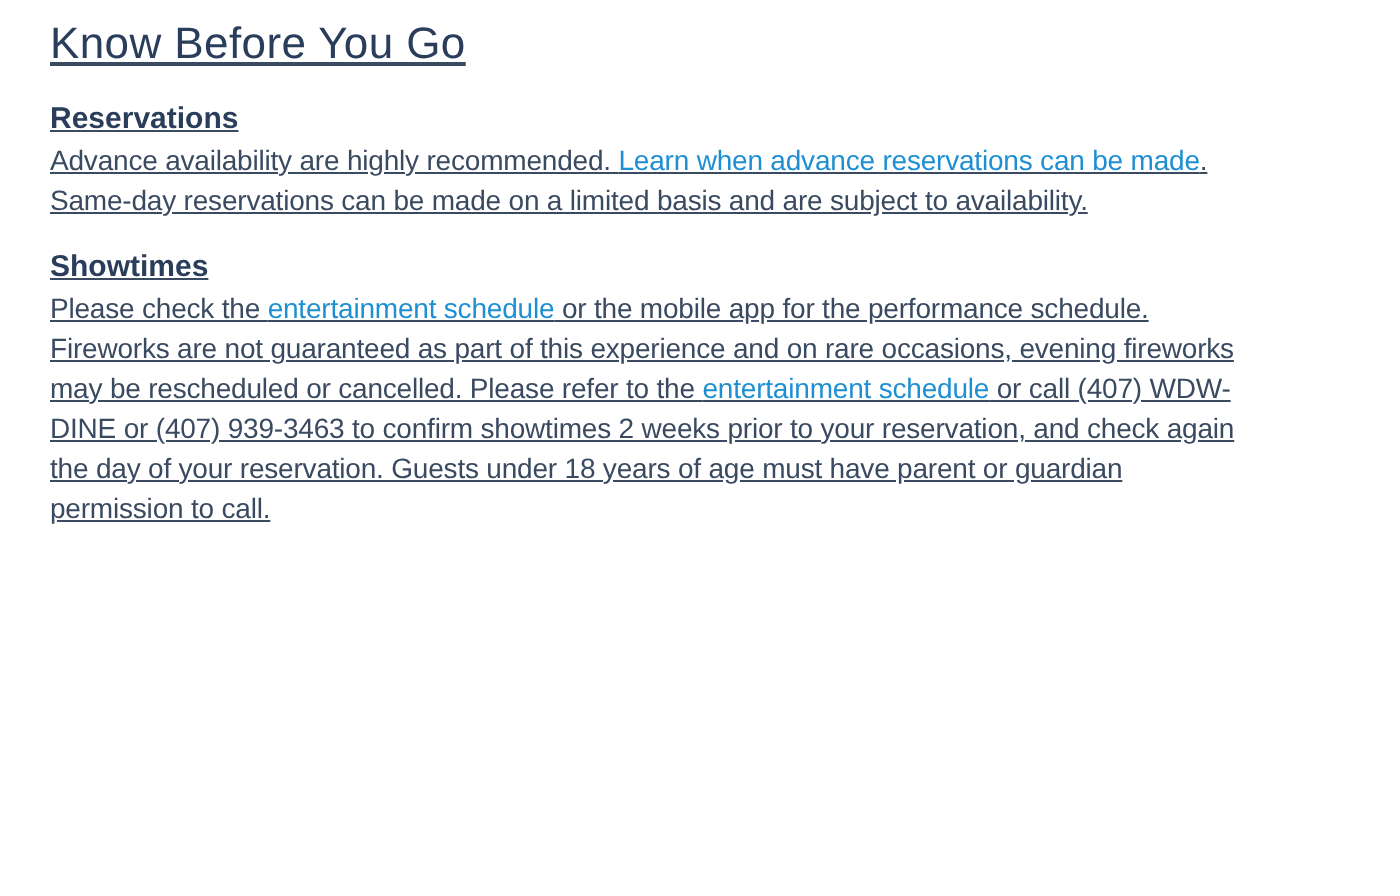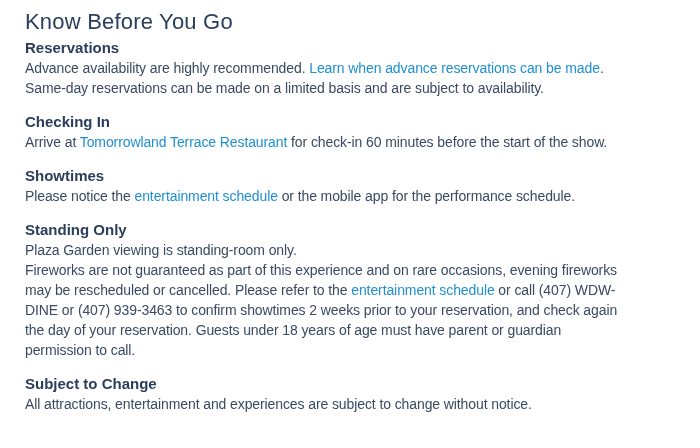--- a/index.html
+++ b/index.html
@@ -14,37 +14,38 @@
     width: 700px;
     height: 448px;
     background: var(--background);
     font-family: "Liberation Sans", "DejaVu Sans", sans-serif;
     color: var(--body);
     overflow: hidden;
   }
   .page {
     padding: 9px 18px 0 25px;
     width: 643px;
+    text-decoration: underline;
   }
   h1.page-title {
     font-size: 22px;
     font-weight: 400;
     color: var(--heading);
     margin: 0 0 2px 0;
     line-height: 26px;
     letter-spacing: 0.2px;
   }
   .section h3 {
     font-size: 15px;
     font-weight: 700;
     color: var(--heading);
     margin: 15px 0 1px 0;
     line-height: 18px;
   }
-  .section:first-child h3 { margin-top: 4px; }
+  .section:first-child h3 { margin-top: 16px; }
   .section p {
     margin: 0;
     font-size: 14px;
     line-height: 20px;
     letter-spacing: -0.1px;
     color: var(--body);
     max-width: 660px;
   }
   .section a {
     color: var(--link);
@@ -57,32 +58,20 @@
 <body>
 
 <main class="page">
   <h1 class="page-title">Know Before You Go</h1>
   <div id="sections">
       <section class="section">
         <h3>Reservations</h3>
         <p><span>Advance availability are highly recommended. </span><a href="#">Learn when advance reservations can be made</a><span>. Same-day reservations can be made on a limited basis and are subject to availability.</span></p>
       </section>
       <section class="section">
-        <h3>Checking In</h3>
-        <p><span>Arrive at </span><a href="#">Tomorrowland Terrace Restaurant</a><span> for check-in 60 minutes before the start of the show.</span></p>
-      </section>
-      <section class="section">
         <h3>Showtimes</h3>
-        <p><span>Please notice the </span><a href="#">entertainment schedule</a><span> or the mobile app for the performance schedule.</span></p>
-      </section>
-      <section class="section">
-        <h3>Standing Only</h3>
-        <p><span>Plaza Garden viewing is standing-room only.</span></p>
+        <p><span>Please check the </span><a href="#">entertainment schedule</a><span> or the mobile app for the performance schedule.</span></p>
       </section>
       <section class="section">
         <p><span>Fireworks are not guaranteed as part of this experience and on rare occasions, evening fireworks may be rescheduled or cancelled. Please refer to the </span><a href="#">entertainment schedule</a><span> or call (407) WDW-DINE or (407) 939-3463 to confirm showtimes 2 weeks prior to your reservation, and check again the day of your reservation. Guests under 18 years of age must have parent or guardian permission to call.</span></p>
-      </section>
-      <section class="section">
-        <h3>Subject to Change</h3>
-        <p><span>All attractions, entertainment and experiences are subject to change without notice.</span></p>
       </section>
     </div>
 </main>
 
 </body></html>

